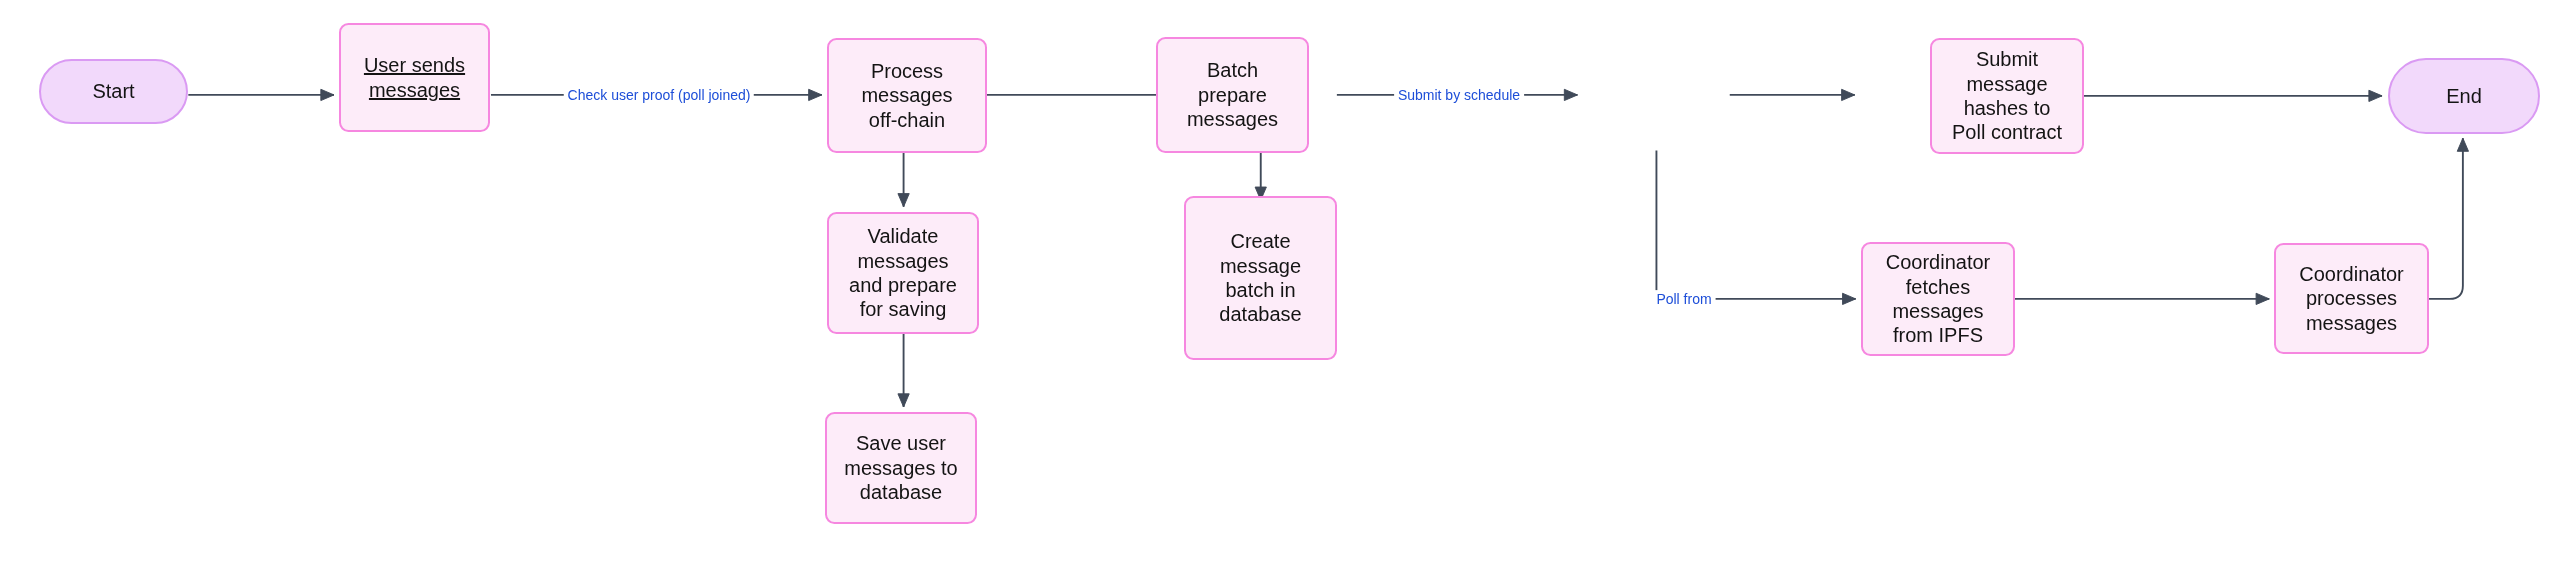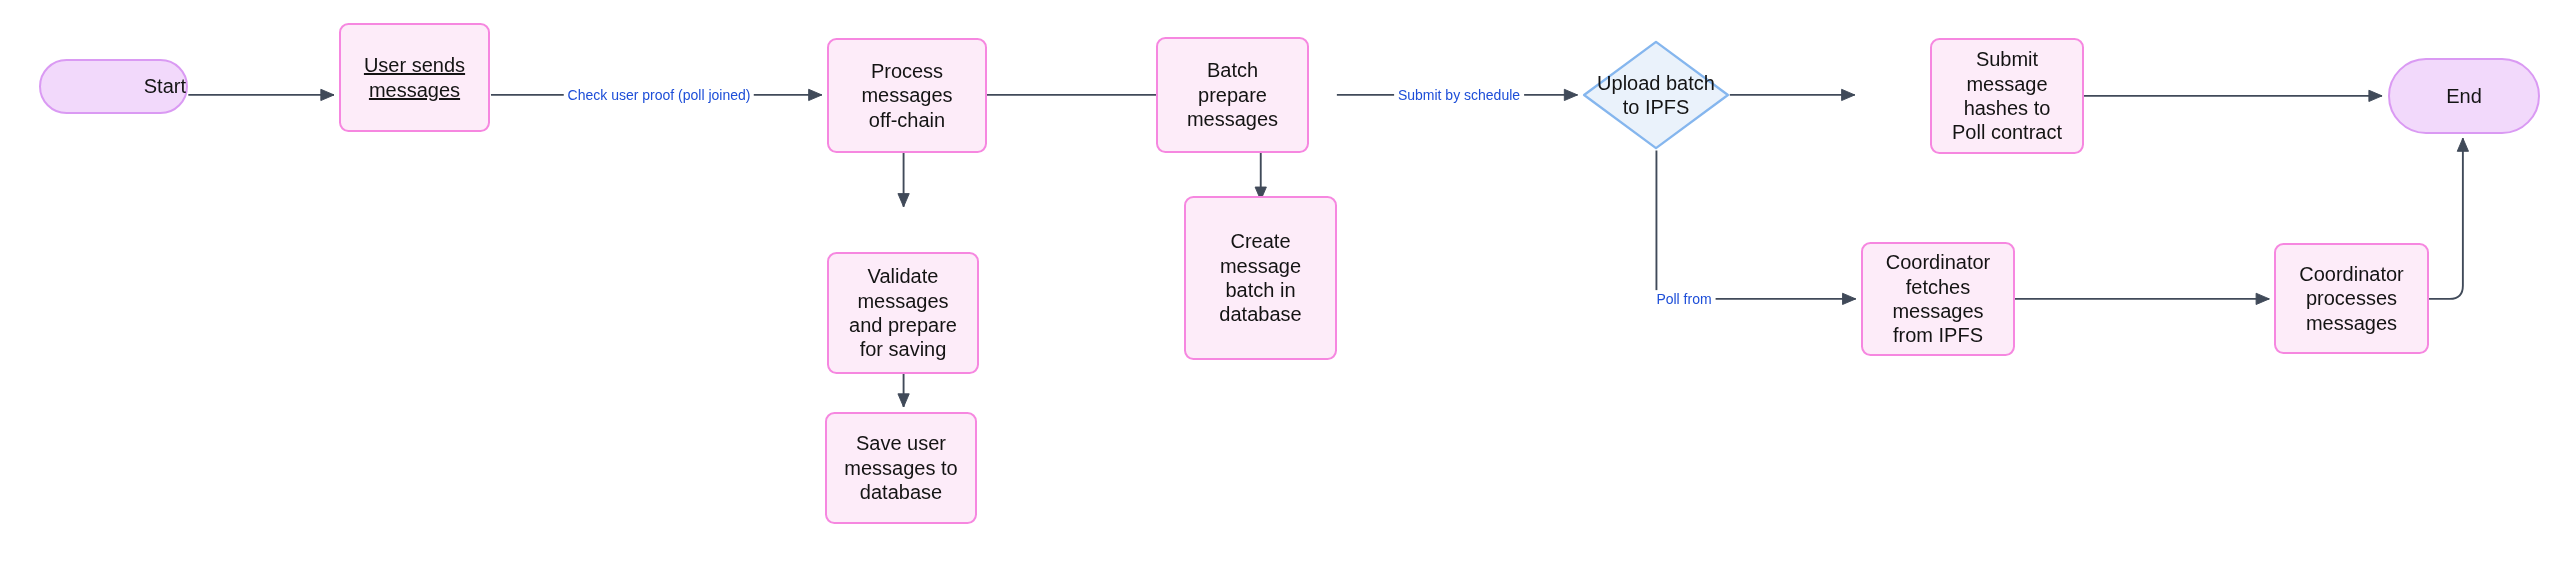--- a/index.html
+++ b/index.html
@@ -94,36 +94,36 @@
     <path class="edge-path" d="M1840,101 H1973" marker-end="url(#arrow)"></path>
     <path class="edge-path" d="M2143,102 H2534" marker-end="url(#arrow)"></path>
     <path class="edge-path" d="M961,162 V220" marker-end="url(#arrow)"></path>
     <path class="edge-path" d="M961,355 V433" marker-end="url(#arrow)"></path>
     <path class="edge-path" d="M1341,162 V213" marker-end="url(#arrow)"></path>
     <path class="edge-path" d="M1762,160 V318 H1974" marker-end="url(#arrow)"></path>
     <path class="edge-path" d="M2143,318 H2414" marker-end="url(#arrow)"></path>
     <path class="edge-path" d="M2584,318 H2606 Q2620,318 2620,304 V147" marker-end="url(#arrow)"></path>
   </svg>
 
-  <div class="node terminal" style="left:39px; top:59px; width:149px; height:55px;justify-content:flex-end;">
+  <div class="node terminal" style="left:39px; top:59px; width:149px; height:65px;">
     <span>Start</span>
   </div>
 
   <div class="node process" style="left:339px; top:23px; width:151px; height:109px;text-decoration:underline;">
     <span>User sends
 messages</span>
   </div>
 
   <div class="node process" style="left:827px; top:38px; width:160px; height:115px;">
     <span>Process
 messages
 off-chain</span>
   </div>
 
-  <div class="node process" style="left:827px; top:212px; width:152px; height:122px;margin-top:40px;">
+  <div class="node process" style="left:827px; top:212px; width:152px; height:122px;">
     <span>Validate
 messages
 and prepare
 for saving</span>
   </div>
 
   <div class="node process" style="left:825px; top:412px; width:152px; height:112px;">
     <span>Save user
 messages to
 database</span>
@@ -135,27 +135,20 @@
 messages</span>
   </div>
 
   <div class="node process" style="left:1184px; top:196px; width:153px; height:164px;">
     <span>Create
 message
 batch in
 database</span>
   </div>
 
-  <div class="node decision" style="left:1582px; top:40px; width:148px; height:110px;">
-    <svg class="shape" width="148" height="110" viewBox="0 0 157 117">
-      <polygon points="78.5,2 155,58.5 78.5,115 2,58.5" fill="#eaf2fb" stroke="#85b6ee" stroke-width="2.5" stroke-linejoin="round"></polygon>
-    </svg>
-    <div class="decision-label">Upload batch
-to IPFS</div>
-  </div>
 
   <div class="node process" style="left:1930px; top:38px; width:154px; height:116px;">
     <span>Submit
 message
 hashes to
 Poll contract</span>
   </div>
 
   <div class="node process" style="left:1861px; top:242px; width:154px; height:114px;">
     <span>Coordinator

